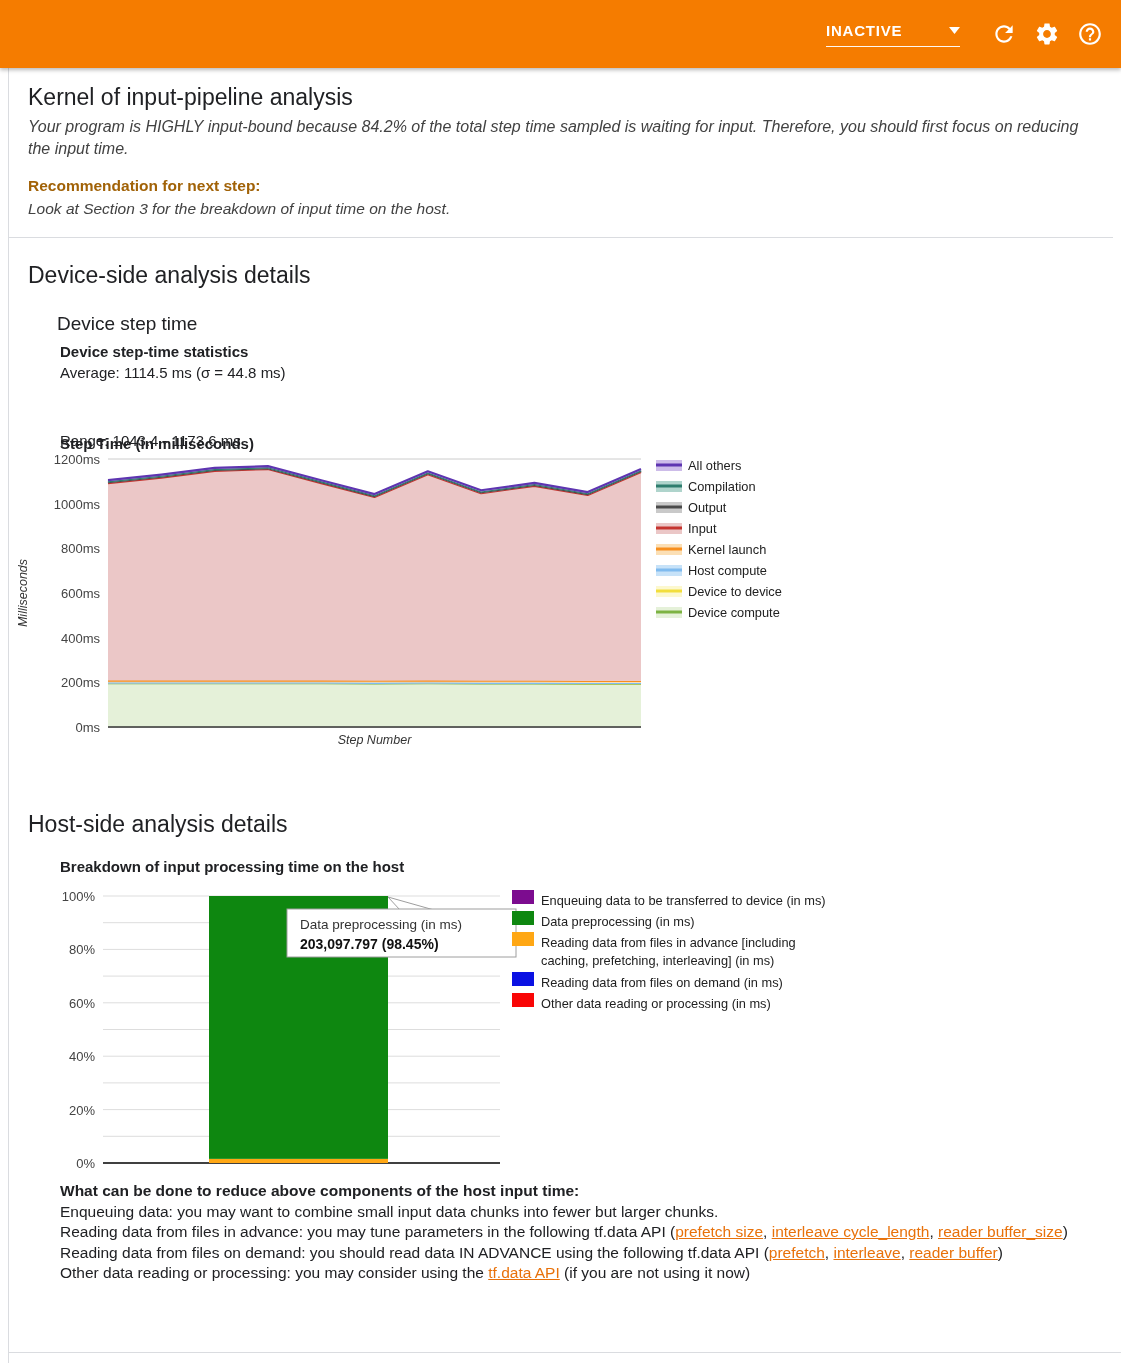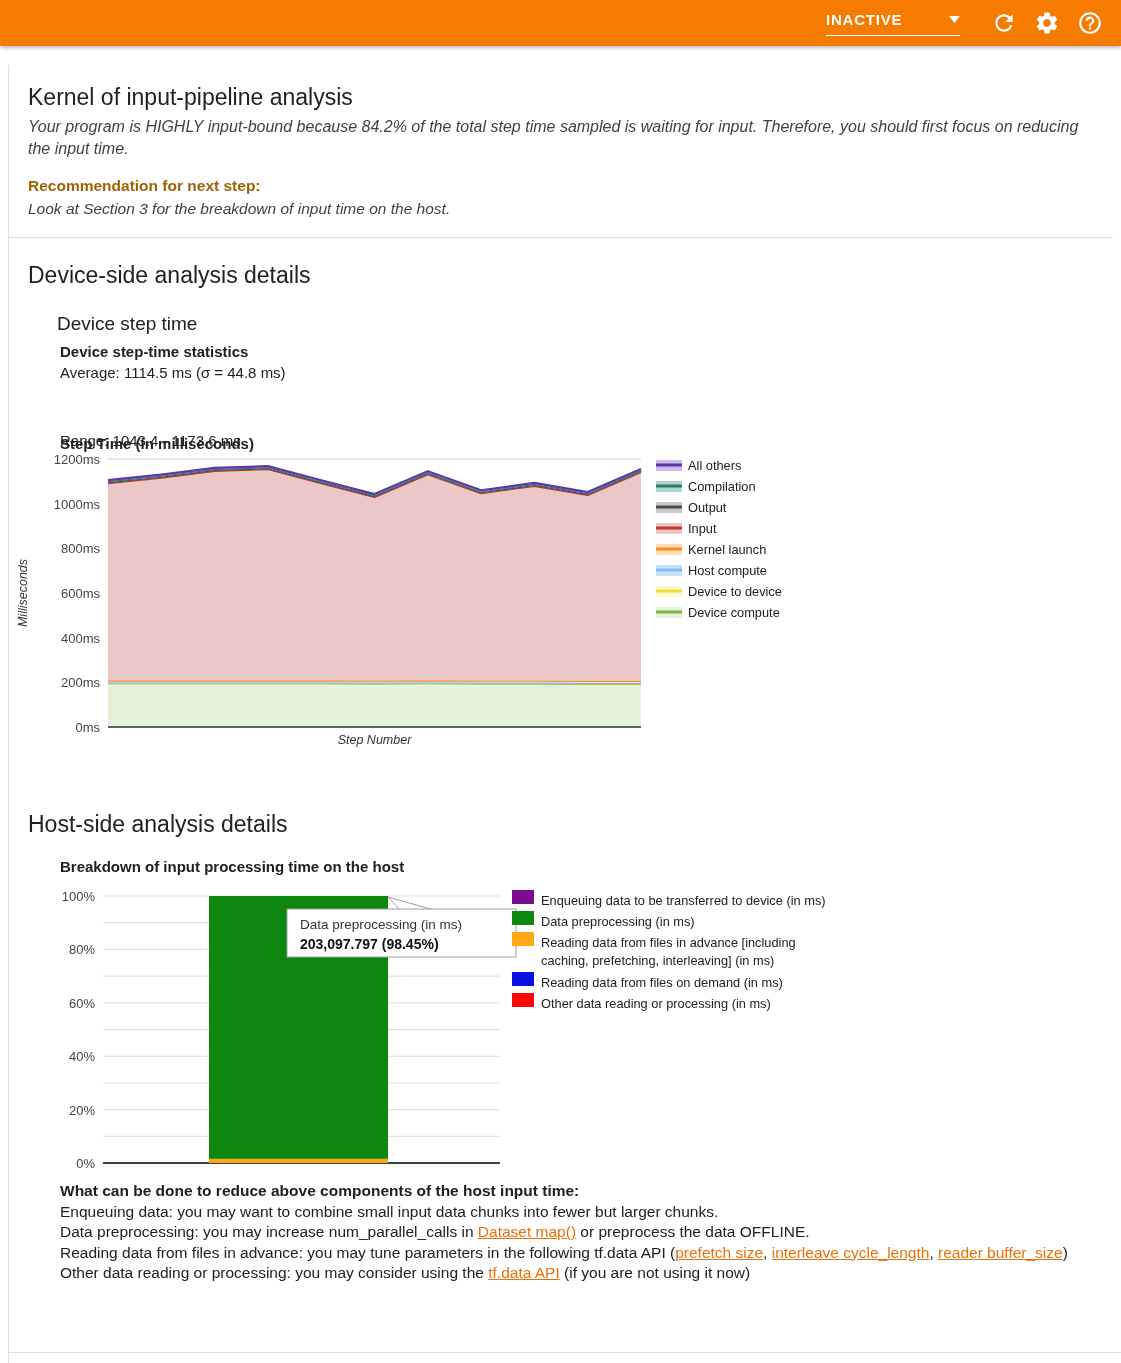--- a/index.html
+++ b/index.html
@@ -1,20 +1,20 @@
 <!DOCTYPE html>
 <html><head>
 <meta charset="utf-8">
 <style>
   html,body{margin:0;padding:0;background:#fff;}
   body{font-family:"Liberation Sans",sans-serif;color:#212121;}
   .page{position:relative;width:1121px;height:1363px;background:#fff;overflow:hidden;}
 
   
-  .topbar{position:absolute;top:0;left:0;width:1121px;height:46px;background:#F57C00;
+  .topbar{position:absolute;top:0;left:0;width:1121px;height:68px;background:#F57C00;
     display:flex;align-items:center;justify-content:flex-end;gap:17px;padding-right:18px;
     box-sizing:border-box;box-shadow:0 2px 4px rgba(0,0,0,.28);z-index:5;}
   .status-select{display:flex;align-items:center;justify-content:space-between;width:134px;
     border-bottom:1px solid rgba(255,255,255,.95);padding-bottom:7px;margin-right:14px;cursor:pointer;}
   .status-select span{color:#fff;font-size:15px;font-weight:700;letter-spacing:.8px;}
   .icon-btn{background:none;border:none;padding:0;margin:0;cursor:pointer;line-height:0;}
   .icon-btn svg{width:26px;height:26px;fill:#fff;}
 
   .left-rule{position:absolute;left:8px;top:65px;width:1px;height:1298px;background:#DADCE0;}
   .divider{position:absolute;left:8px;width:1105px;height:1px;background:#DADCE0;}
@@ -179,19 +179,19 @@
         <text x="541" y="82" class="legend-text">caching, prefetching, interleaving] (in ms)</text>
         <rect x="512" y="89" width="22" height="14" fill="#0A11E3"></rect>
         <text x="541" y="104" class="legend-text">Reading data from files on demand (in ms)</text>
         <rect x="512" y="110" width="22" height="14" fill="#F90606"></rect>
         <text x="541" y="125" class="legend-text">Other data reading or processing (in ms)</text>
       </svg></div>
 
   <div class="guidance">
     <div class="g-head">What can be done to reduce above components of the host input time:</div>
     <div><span>Enqueuing data: you may want to combine small input data chunks into fewer but larger chunks.</span></div>
-    <div><span>Data preprocessing: you may increase num_parallel_calls in </span><a class="lnk" href="#">Dataset map()</a><span> or preprocess the data OFFLINE.</span></div>
     <div><span>Reading data from files in advance: you may tune parameters in the following tf.data API (</span><a class="lnk" href="#">prefetch size</a><span>, </span><a class="lnk" href="#">interleave cycle_length</a><span>, </span><a class="lnk" href="#">reader buffer_size</a><span>)</span></div>
+    <div><span>Reading data from files on demand: you should read data IN ADVANCE using the following tf.data API (</span><a class="lnk" href="#">prefetch</a><span>, </span><a class="lnk" href="#">interleave</a><span>, </span><a class="lnk" href="#">reader buffer</a><span>)</span></div>
     <div><span>Other data reading or processing: you may consider using the </span><a class="lnk" href="#">tf.data API</a><span> (if you are not using it now)</span></div>
   </div>
 
   <div class="divider" style="top:1352px;left:8px;width:1113px;"></div>
 </div>
 
 </body></html>

